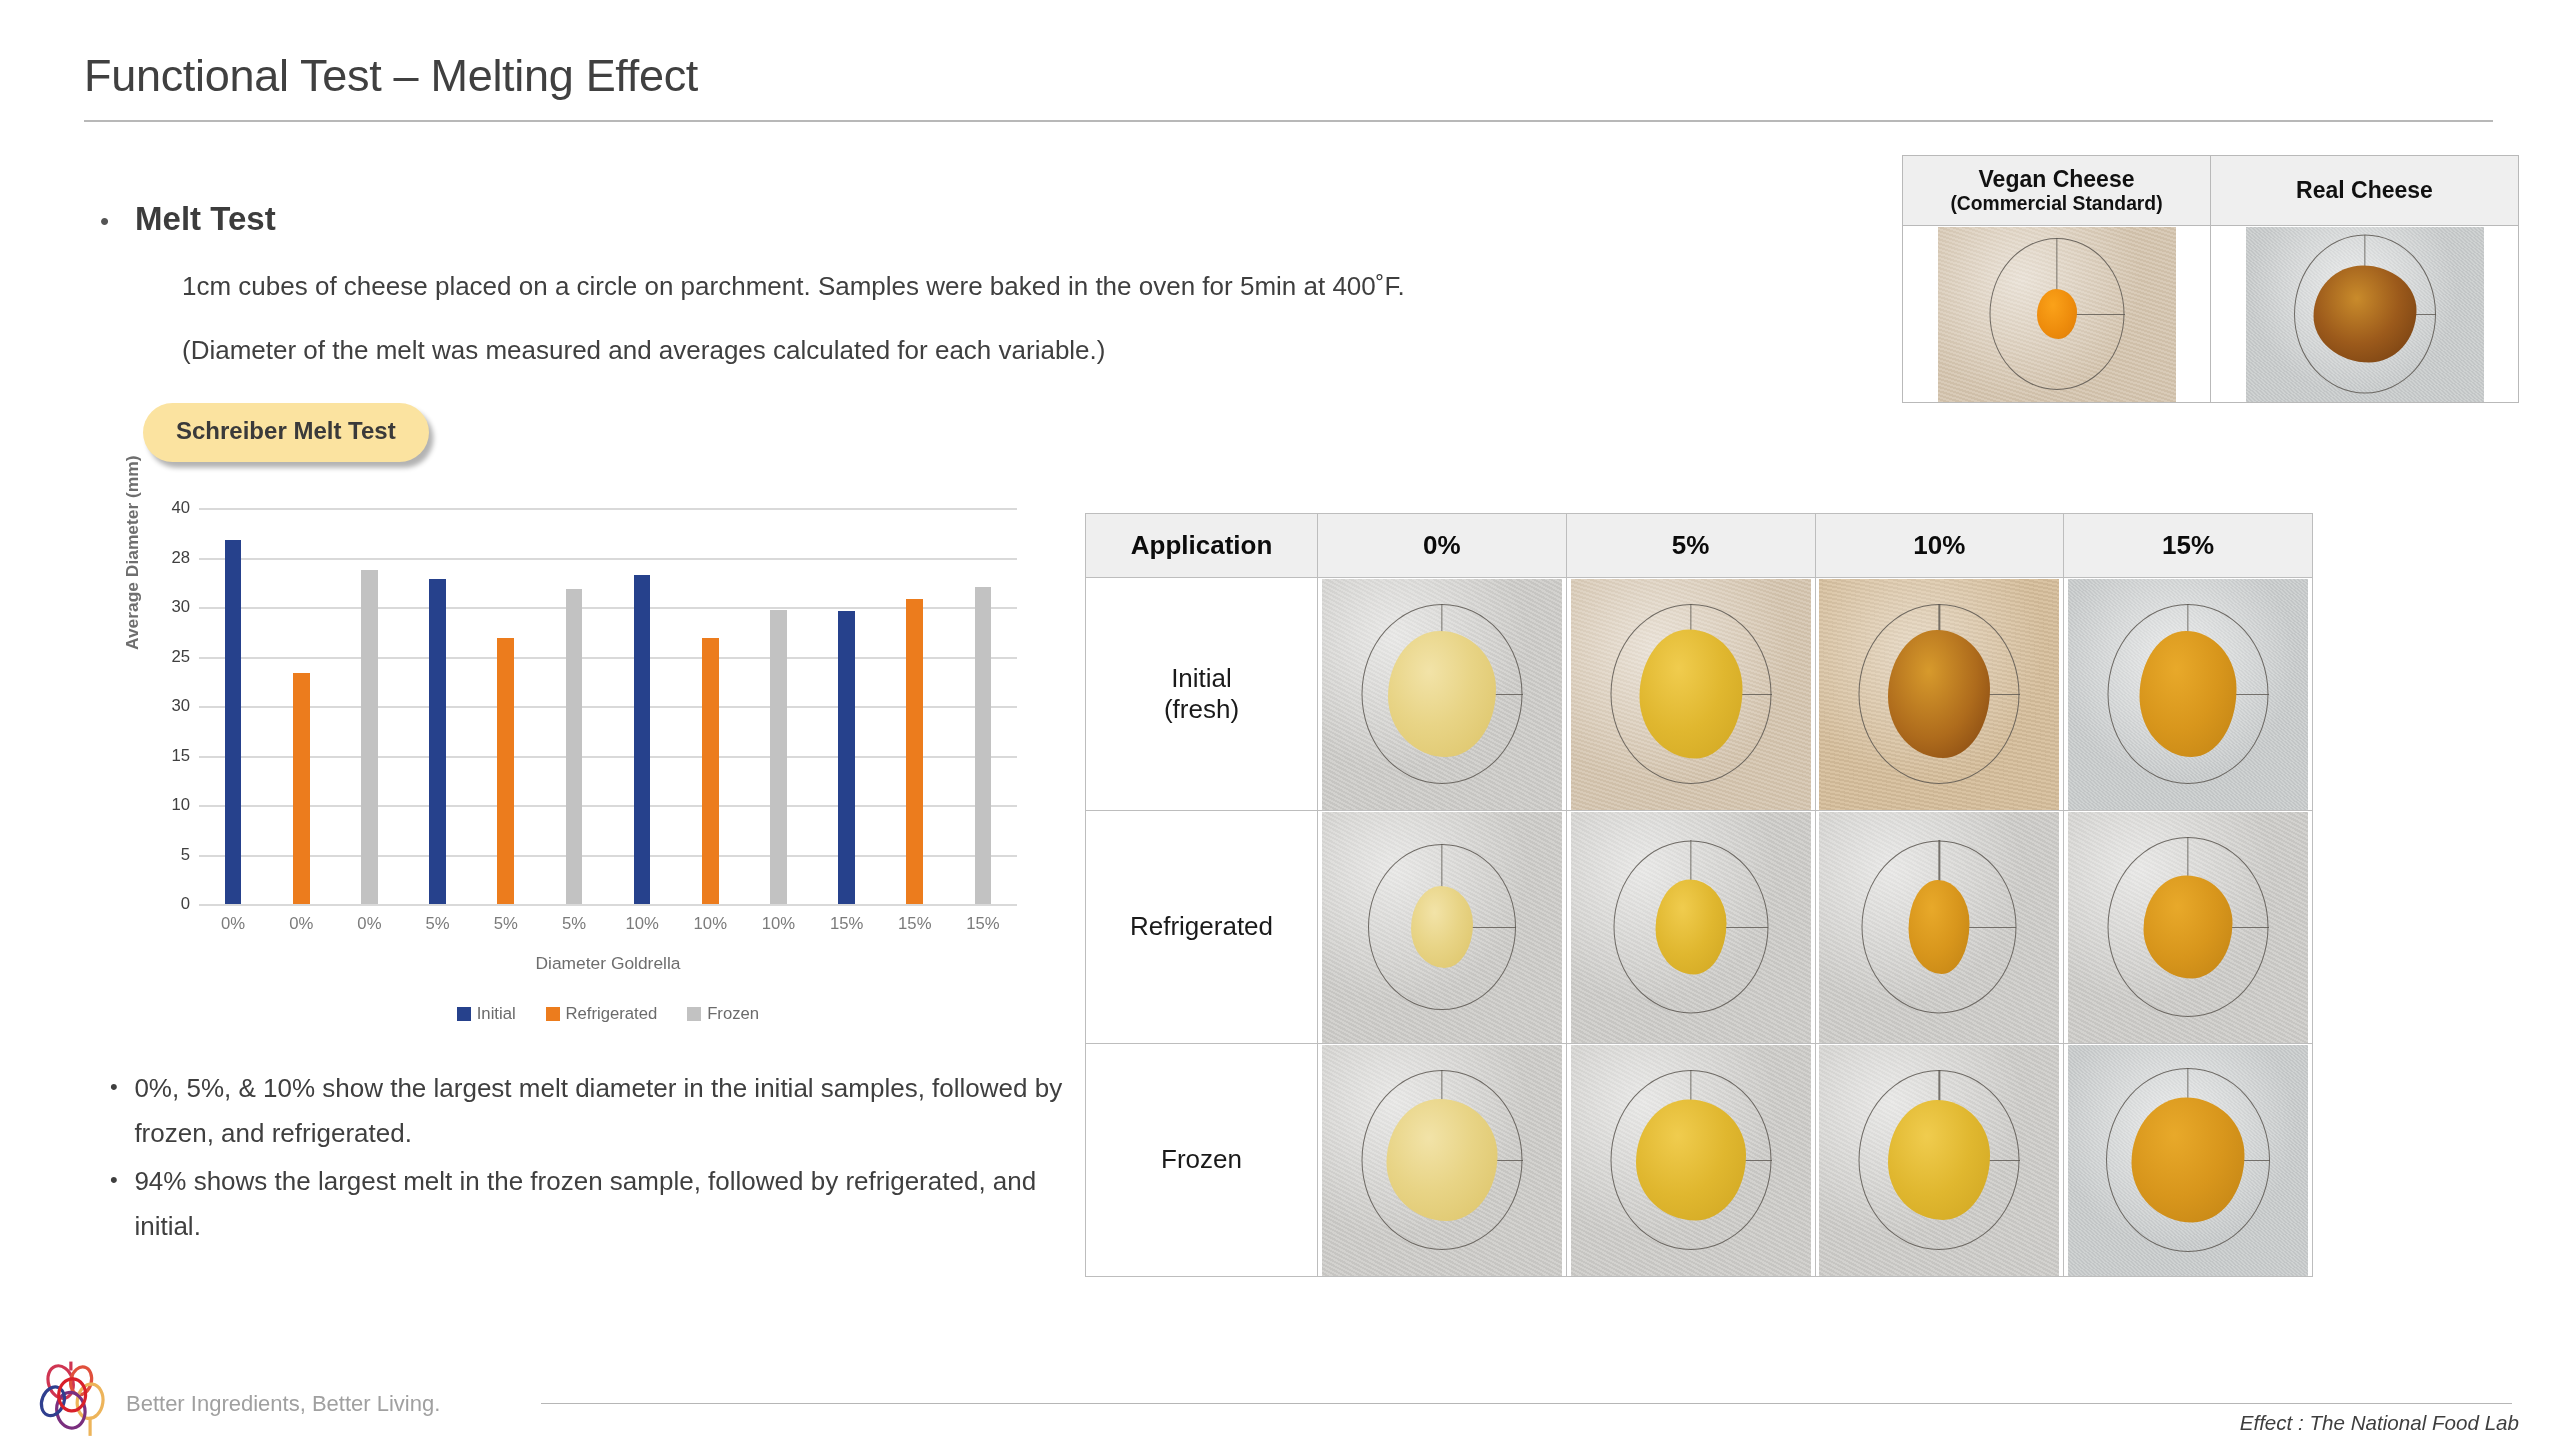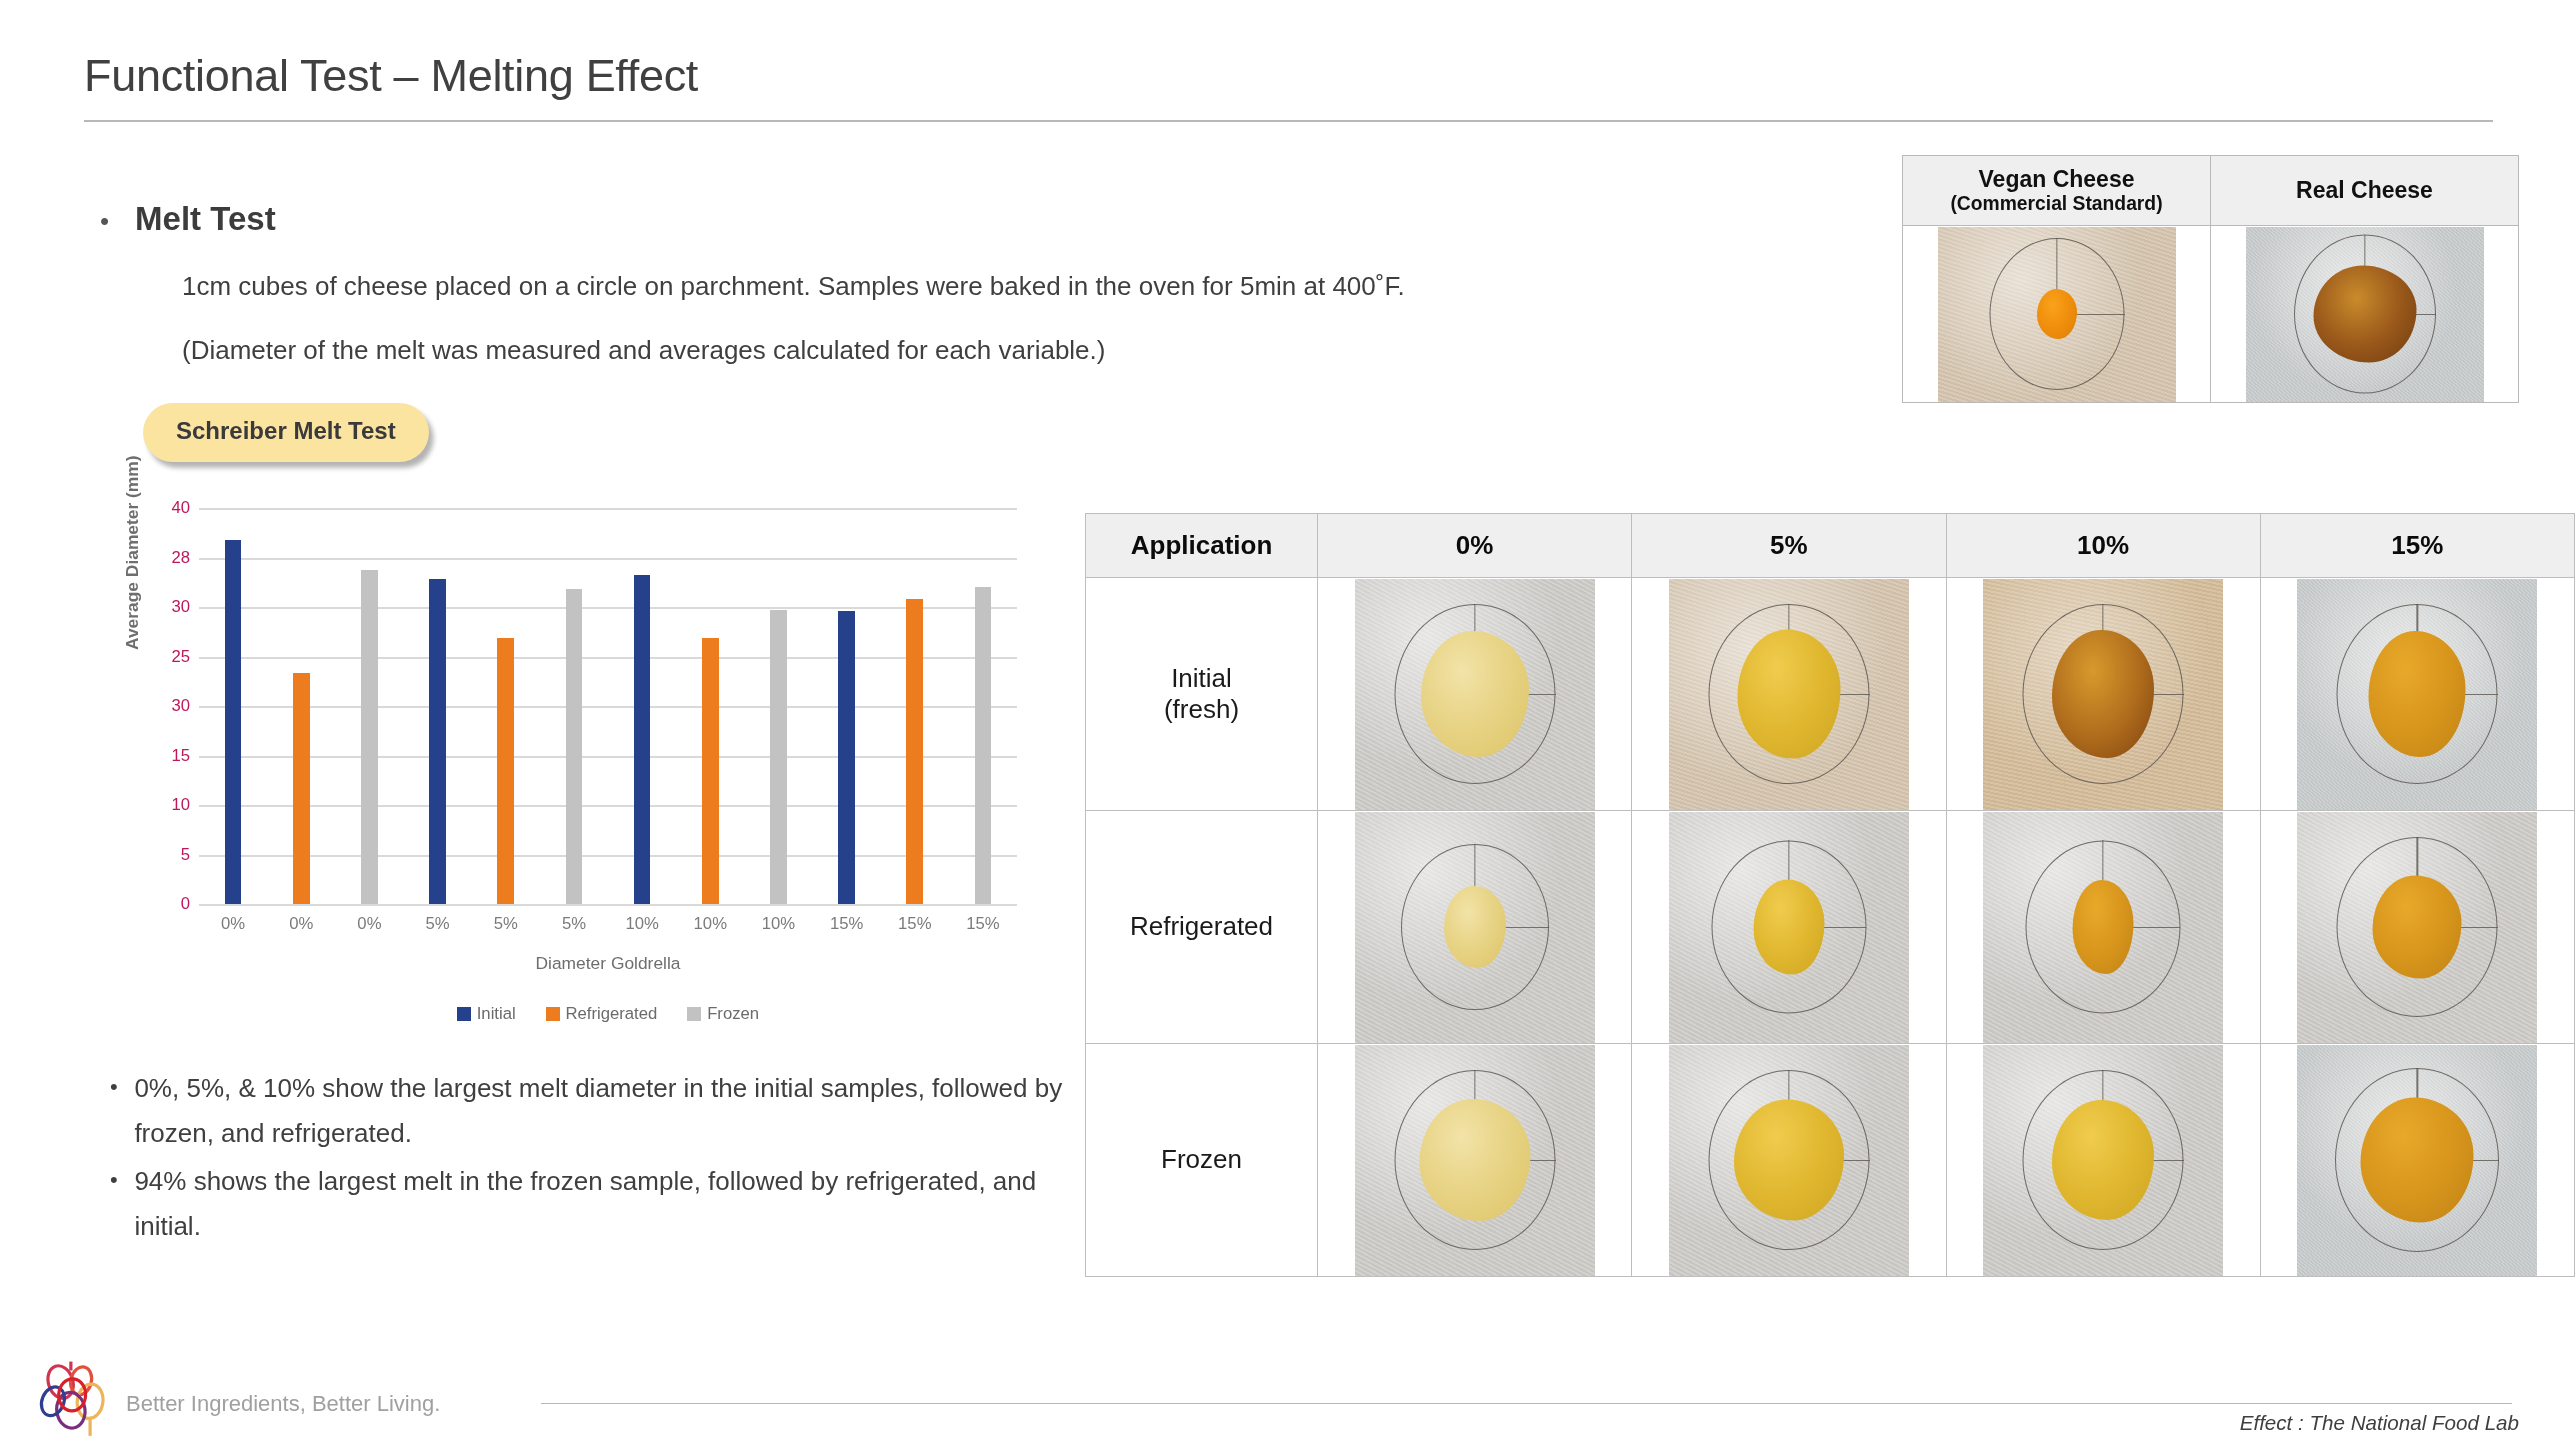--- a/index.html
+++ b/index.html
@@ -87,21 +87,21 @@
     position: absolute;
     left: 0; width: 100%;
     height: 1.3px; background: #d9d9d9;
   }
   .ytick {
     position: absolute;
     right: 100%;
     margin-right: 9px;
     transform: translateY(-50%);
     font-size: 16.7px;
-    color: #be185d;
+    color: #404040;
     white-space: nowrap;
   }
   #bars-layer {
     position: absolute;
     left: 0; bottom: 0;
     width: 100%; height: 100%;
     display: flex;
     align-items: flex-end;
   }
   .bar-slot {
@@ -186,21 +186,21 @@
     color: #111;
     line-height: 1.18;
   }
   #cheese-compare th .sub { font-size: 19.3px; display: block; }
   #cheese-compare td { height: 177px; vertical-align: middle; text-align: center; background: #fff; }
 
   
   #results-table {
     position: absolute;
     left: 1085px; top: 513px;
-    width: 1490px;
+    width: 1228px;
     border-collapse: collapse;
     table-layout: fixed;
   }
   #results-table th, #results-table td {
     border: 1.3px solid #bdbdbd;
     padding: 0;
   }
   #results-table thead th {
     background: #efefef;
     height: 64px;

